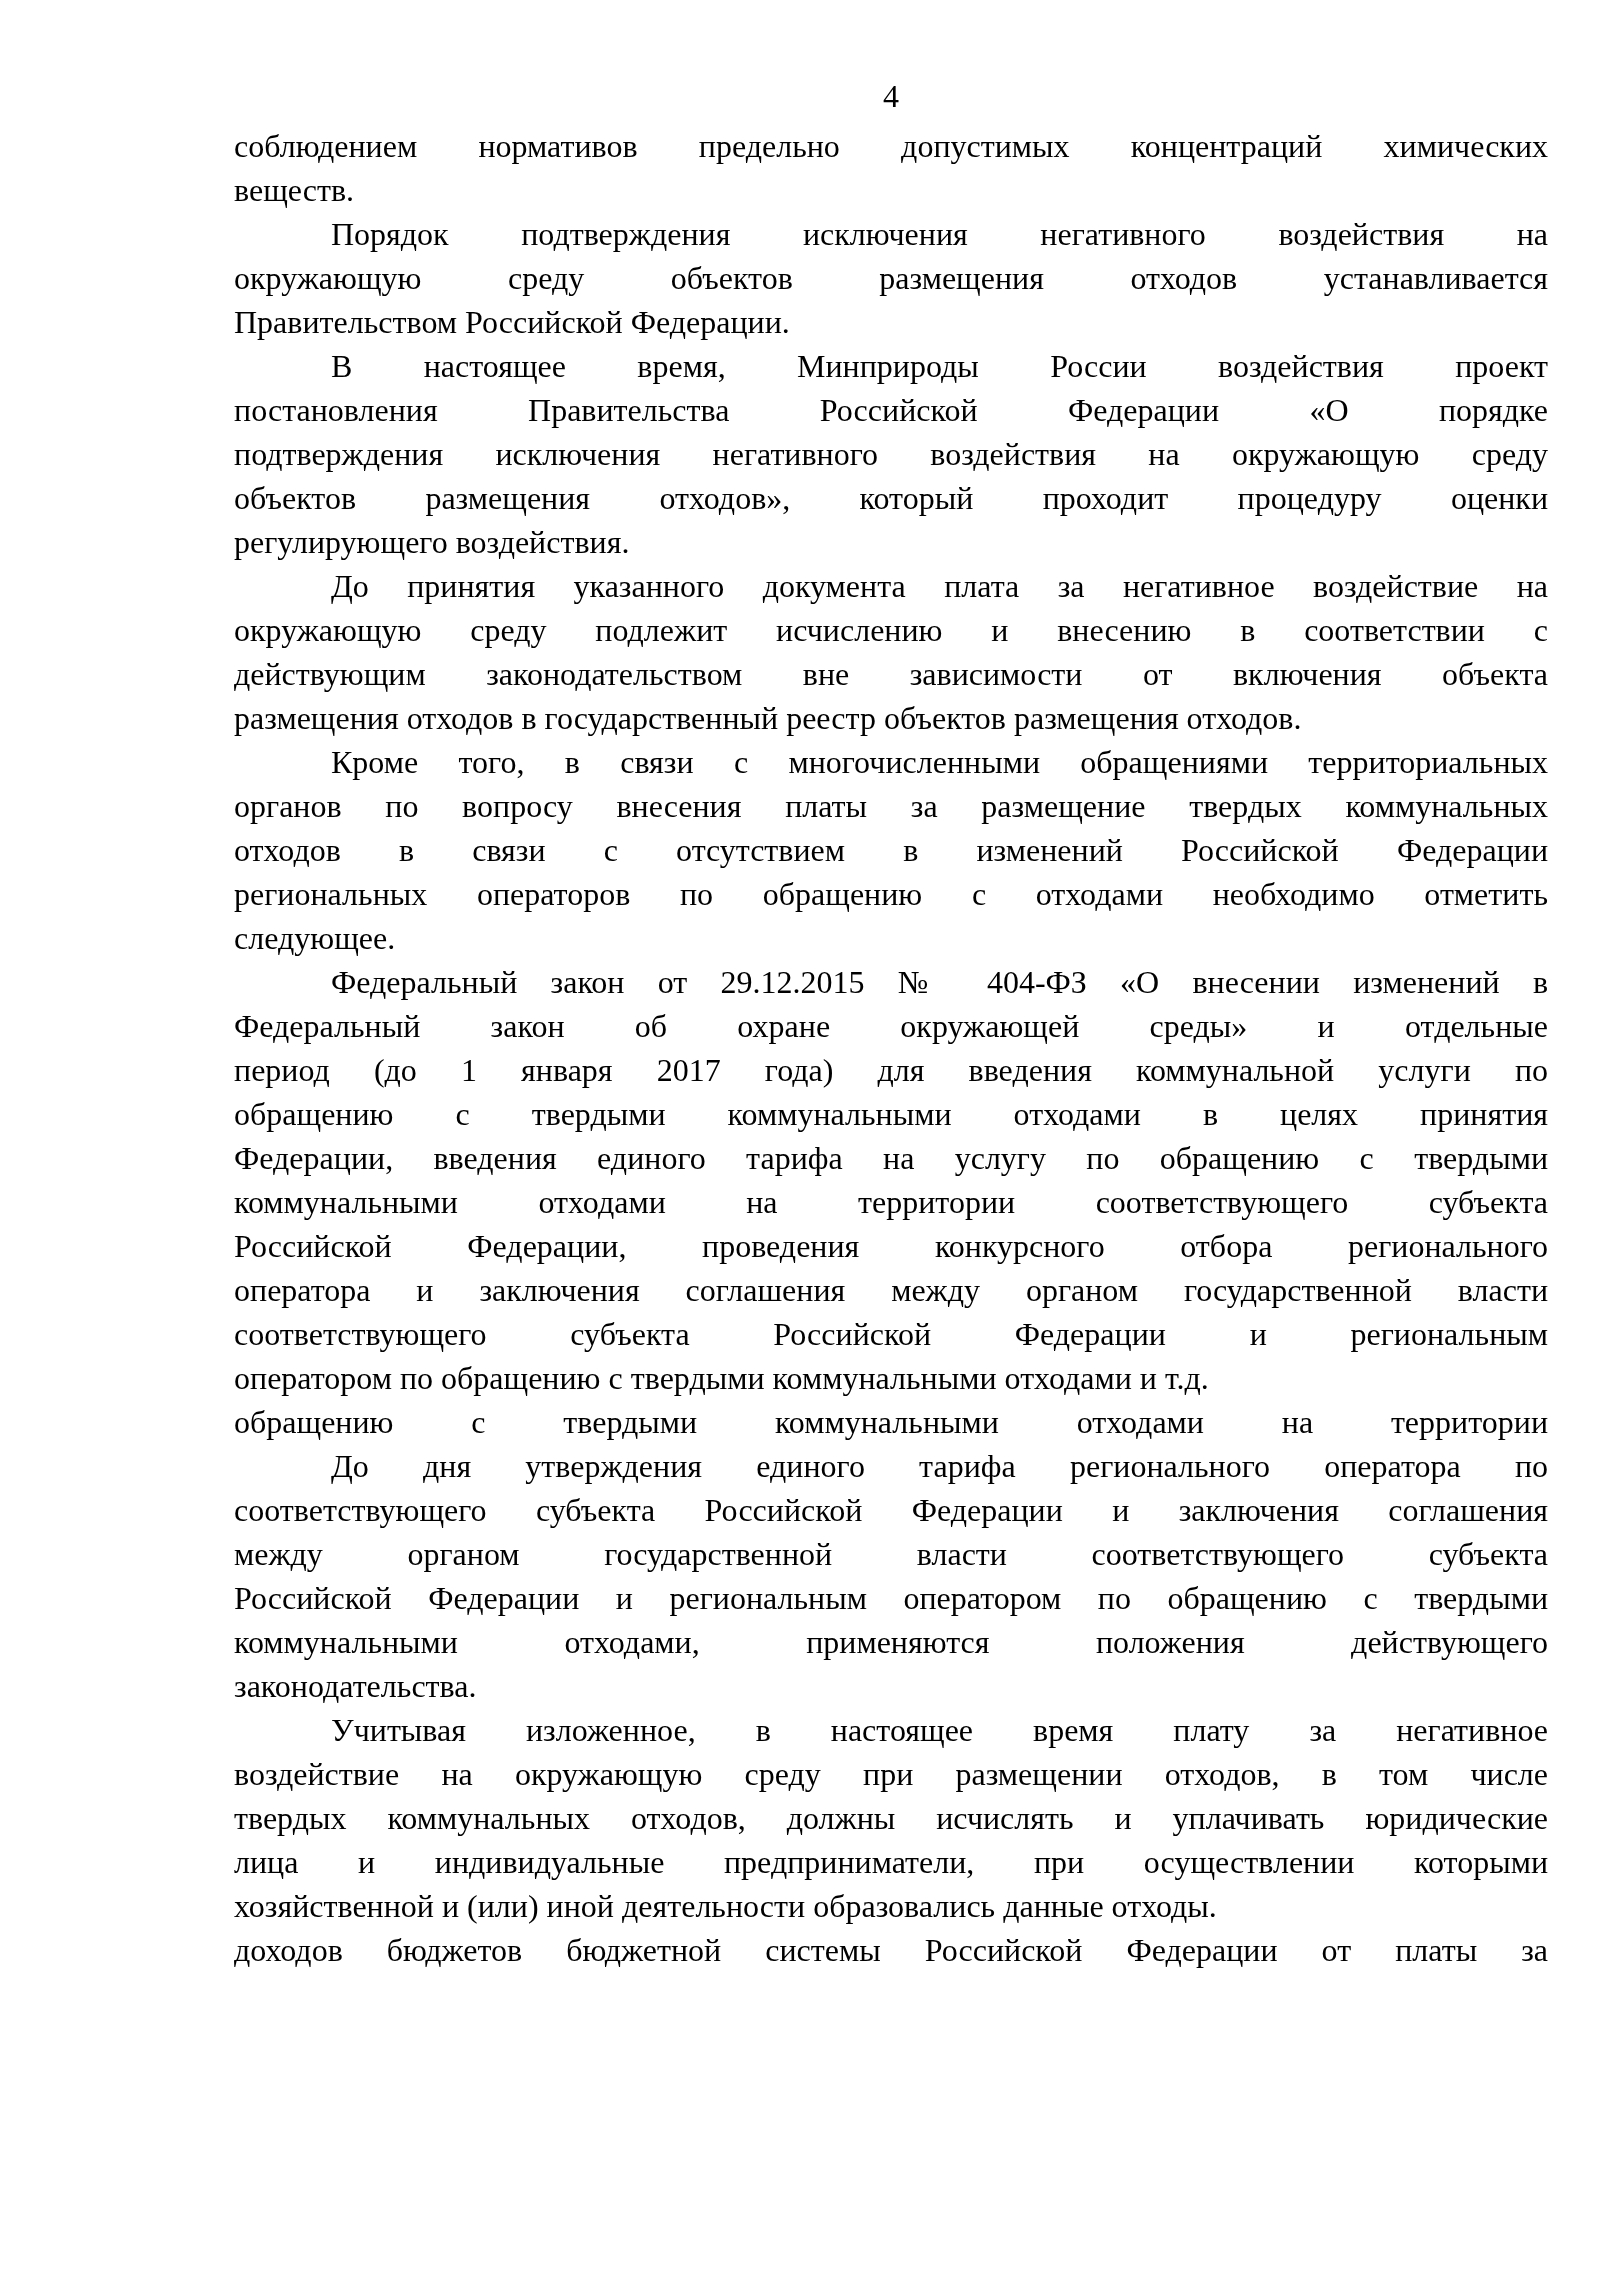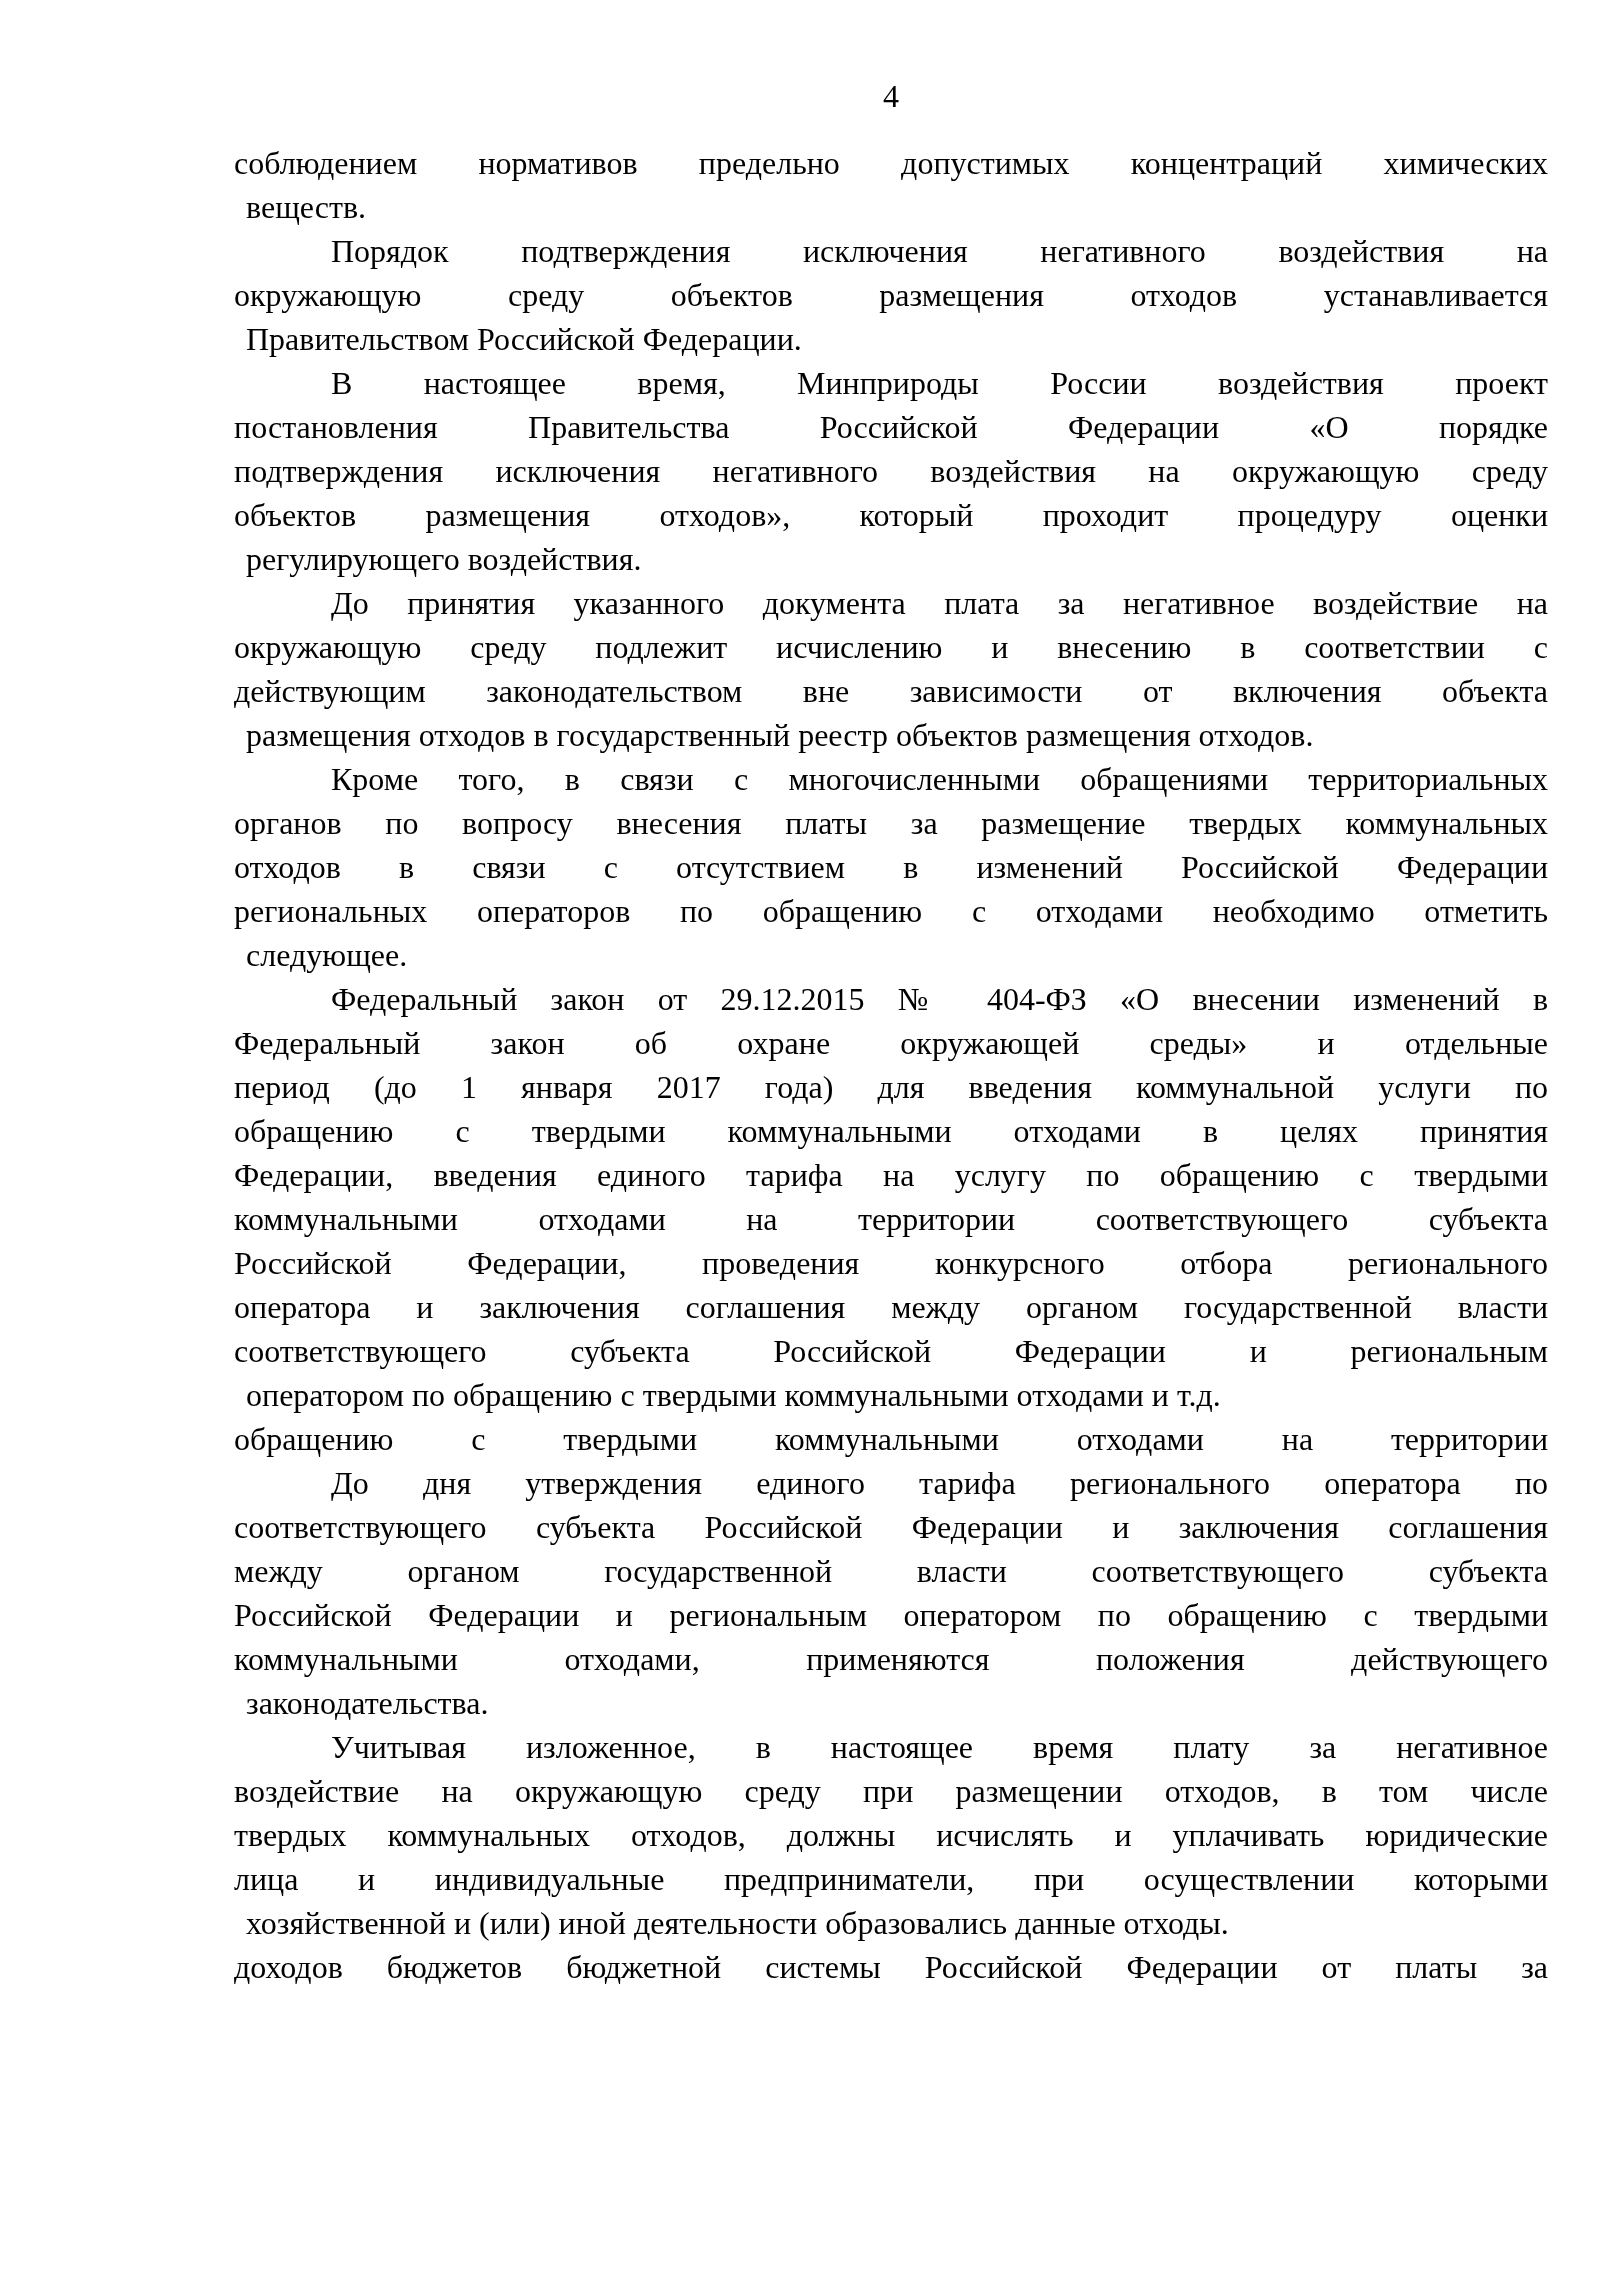--- a/index.html
+++ b/index.html
@@ -20,39 +20,38 @@
     position: absolute;
     top: 74px;
     left: 234px;
     width: 1314px;
     font-size: 32px;
     line-height: 44px;
     text-align: center;
   }
   .body-text {
     position: absolute;
-    top: 141px;
+    top: 124px;
     left: 234px;
     width: 1314px;
     font-size: 32px;
     line-height: 44px;
   }
   
   .line {
     height: 44px;
     text-align: justify;
     text-align-last: justify;
     overflow: visible;
   }
   .line.indent {
     text-indent: 97px;
   }
   .line.para-end {
     text-align-last: left;
-    margin-left: 12px;
   }
 </style>
 </head>
 <body>
 
 <div class="page">
   <div class="page-number">4</div>
   <div class="body-text">
       <div class="line">соблюдением нормативов предельно допустимых концентраций химических</div>
       <div class="line para-end">веществ.</div>

